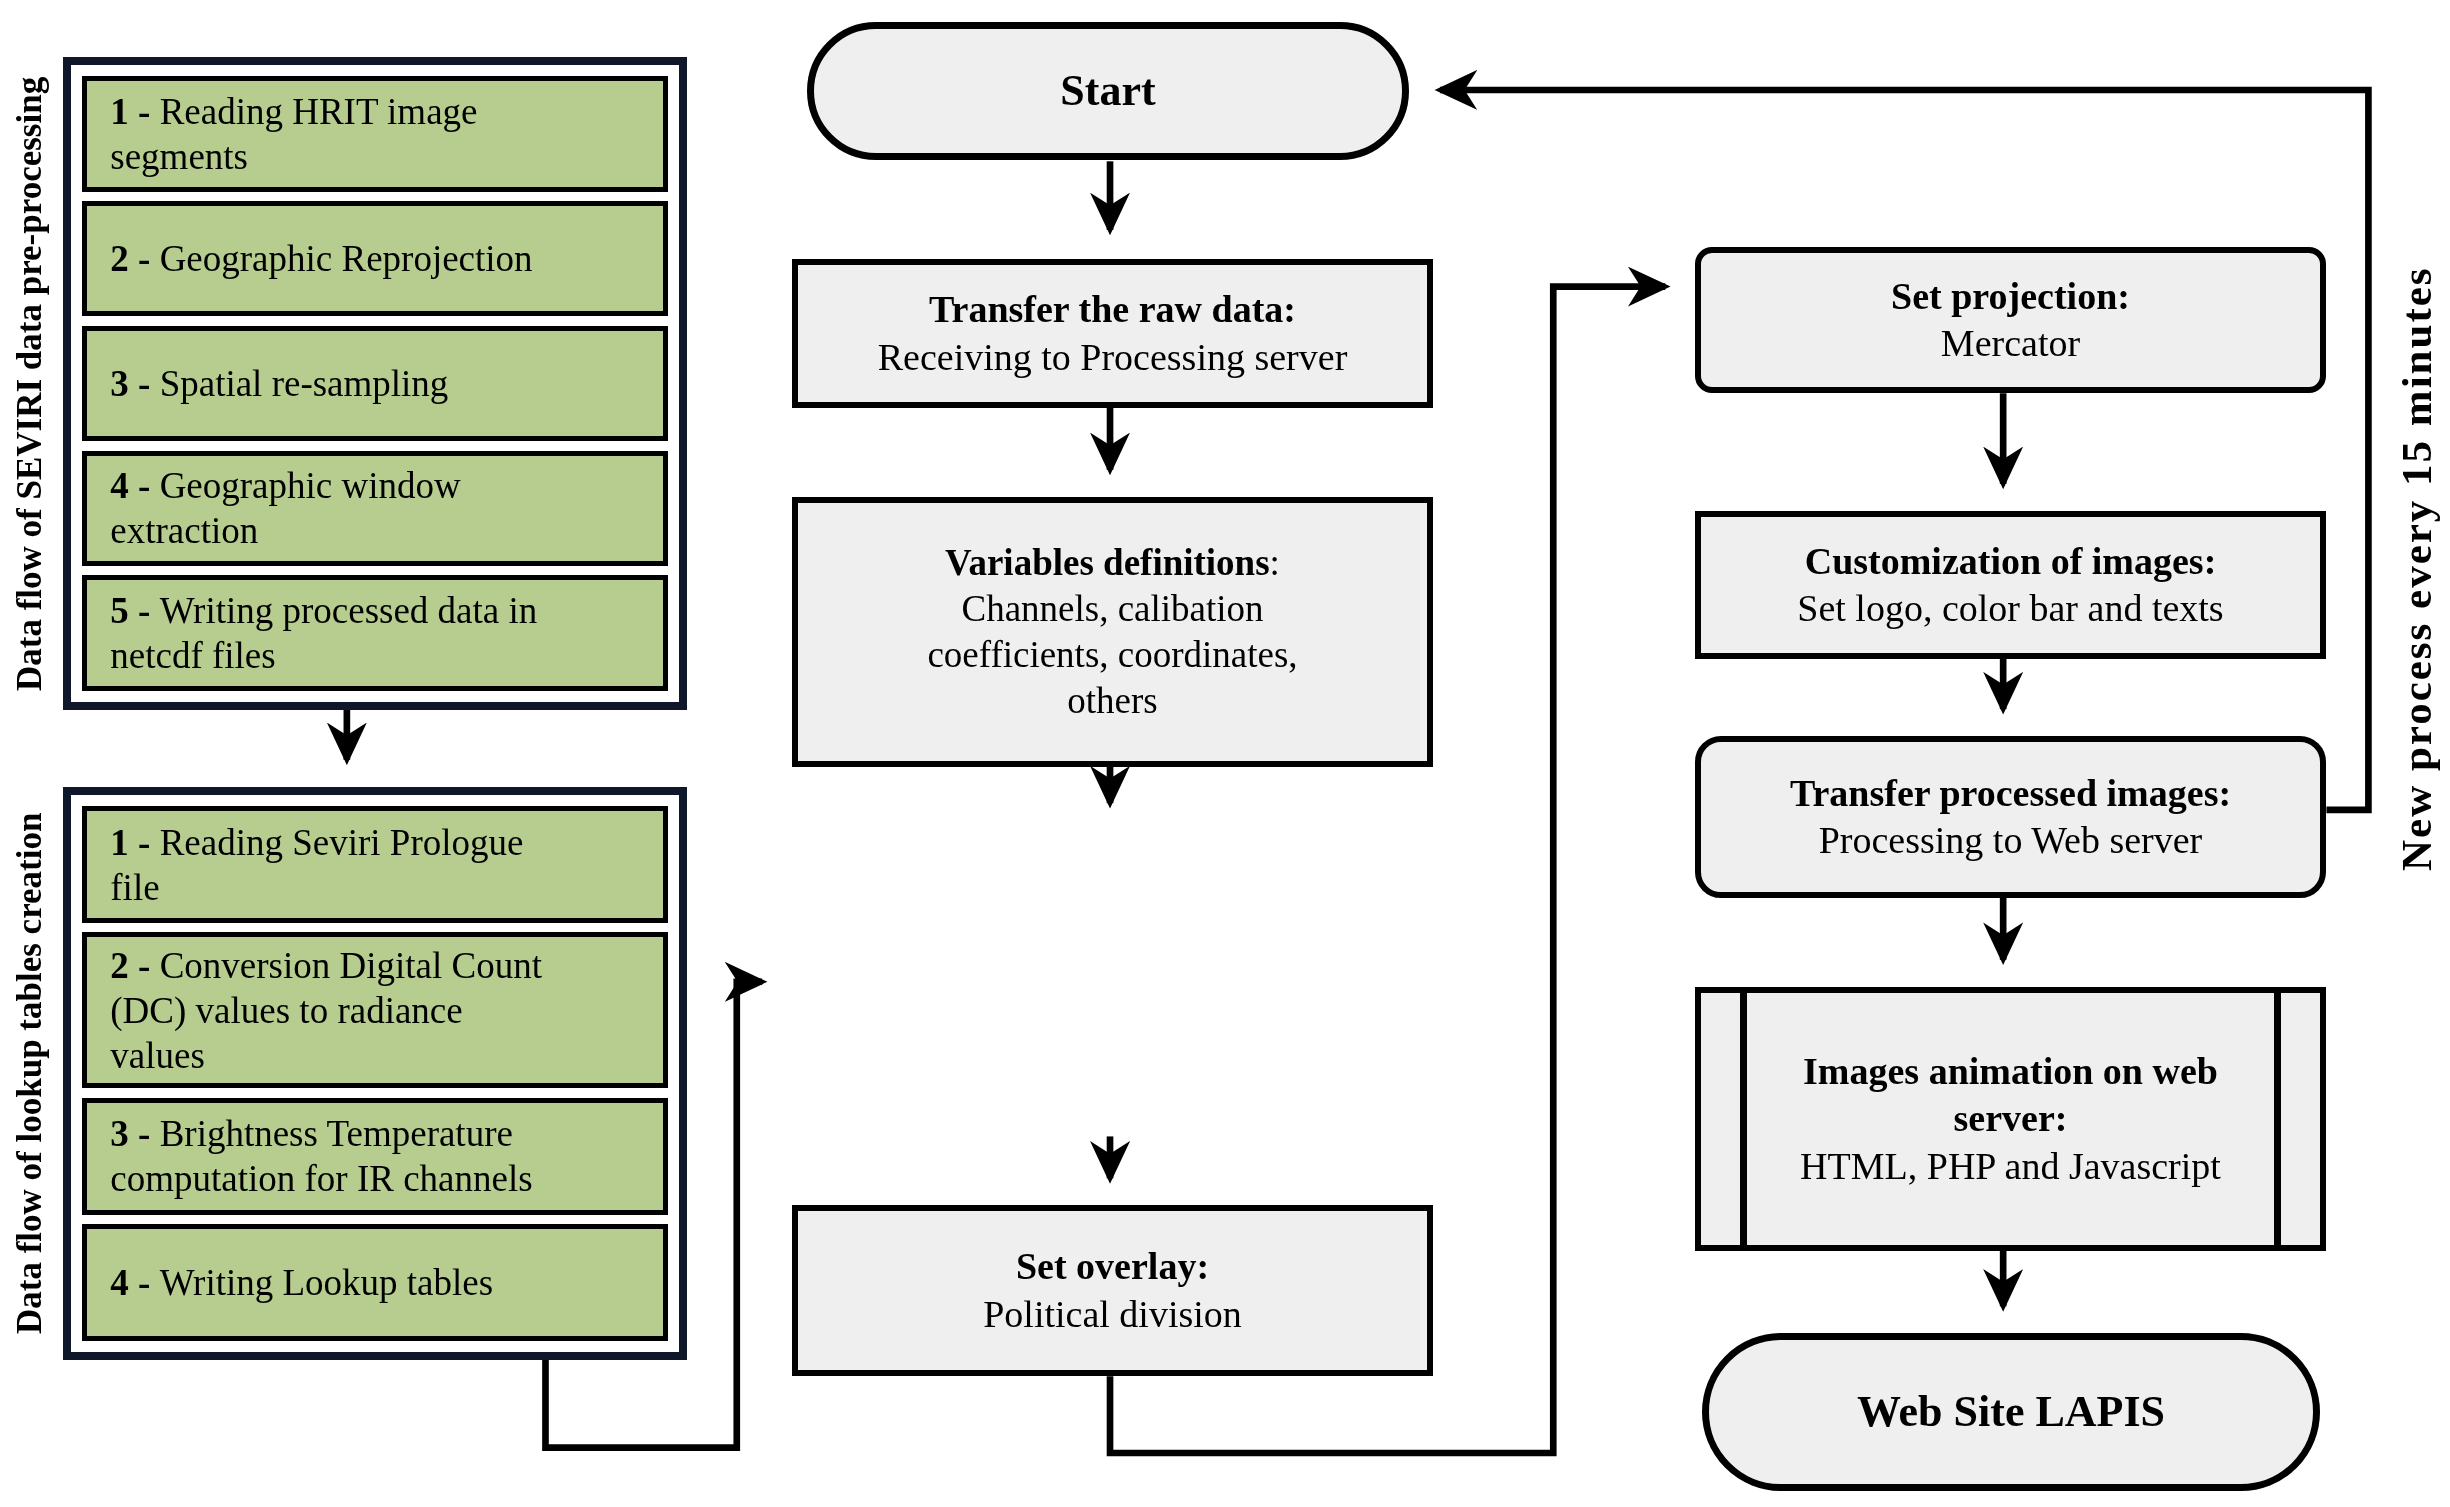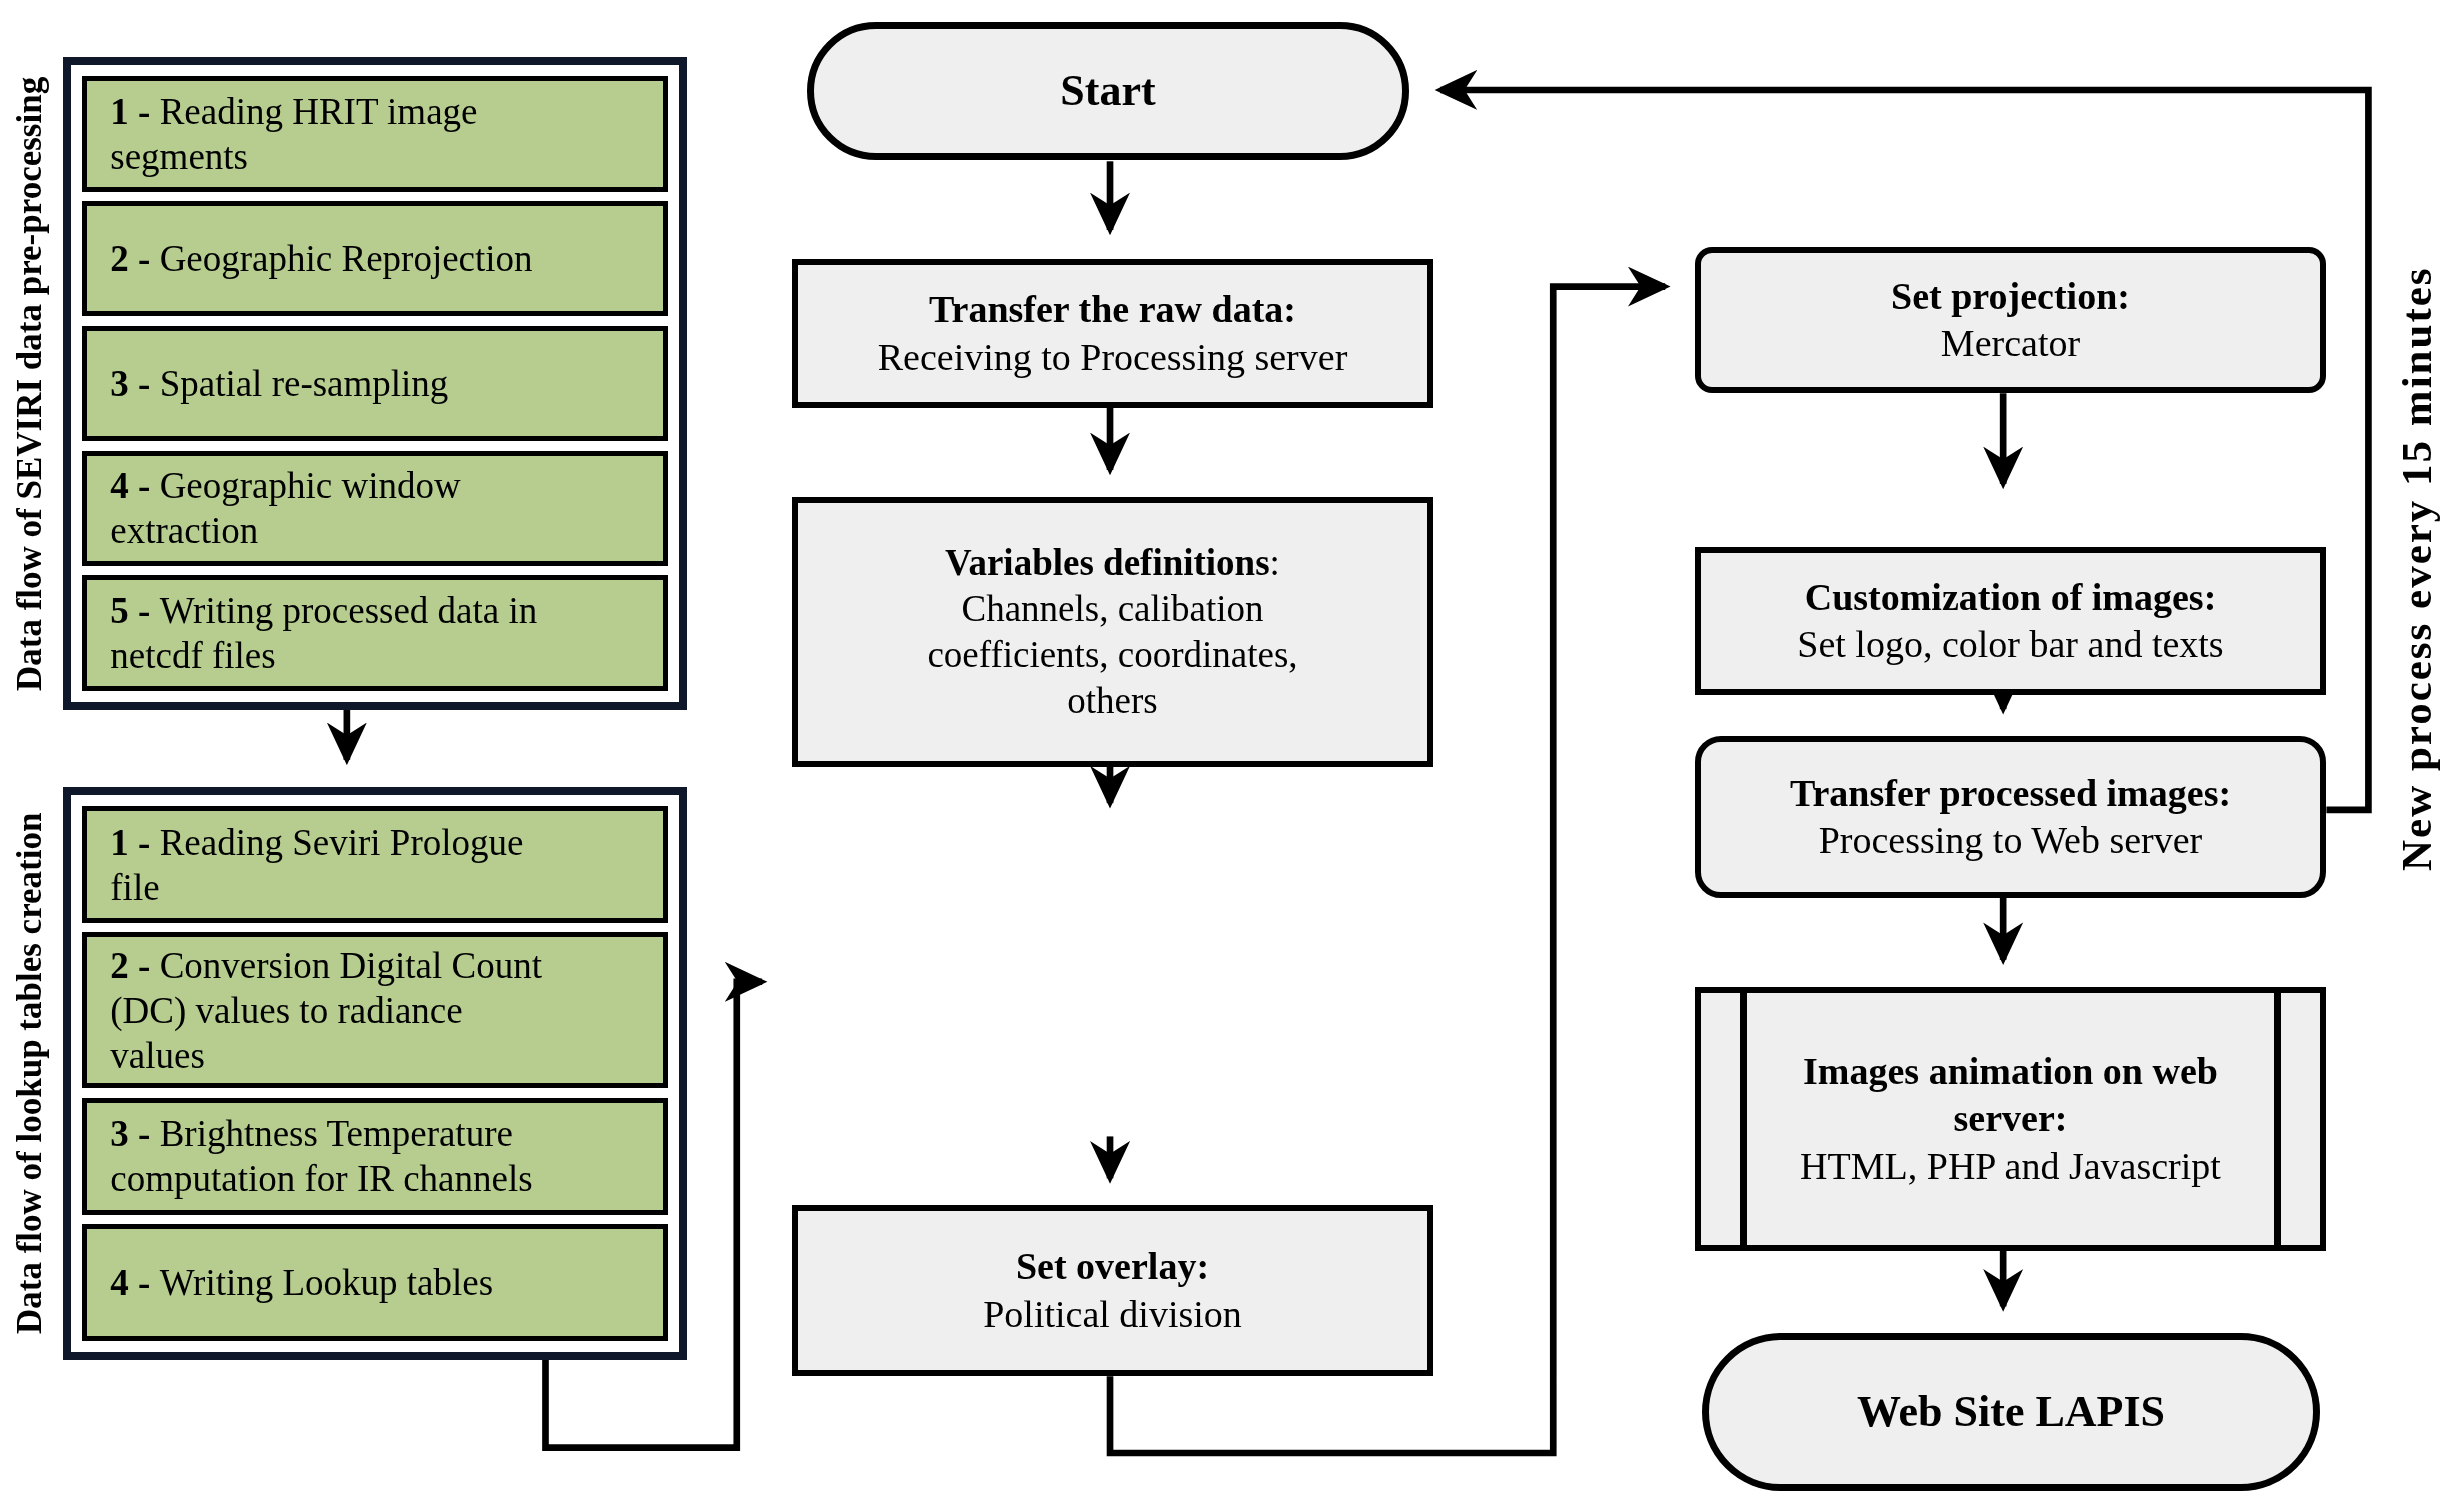--- a/index.html
+++ b/index.html
@@ -91,21 +91,21 @@
   #group-seviri   { left: 63px;   top: 57px;   width: 624px; height: 653px; }
   #group-lookup   { left: 63px;   top: 787px; width: 624px; height: 573px; }
 
   #box-start      { left: 807px; top: 22px;   width: 602px; height: 138px; }
   #box-transfer-raw      { left: 792px; top: 259px;  width: 641px; height: 149px; }
   #box-variables         { left: 792px; top: 497px;  width: 641px; height: 270px; padding: 0 100px; font-size: 37px; }
   #box-calculation       { left: 792px; top: 830px; width: 641px; height: 307px; padding: 0 113px; }
   #box-set-overlay       { left: 792px; top: 1205px; width: 641px; height: 171px; }
 
   #box-set-projection    { left: 1695px; top: 247px;  width: 631px; height: 146px; border-radius: 17px; }
-  #box-customization     { left: 1695px; top: 511px;  width: 631px; height: 148px; margin-top: 36px; }
+  #box-customization     { left: 1695px; top: 511px;  width: 631px; height: 148px; }
   #box-transfer-processed{ left: 1695px; top: 736px; width: 631px; height: 162px; border-radius: 26px; }
   #box-images-animation  { left: 1695px; top: 987px; width: 631px; height: 264px; padding: 0 88px; }
   #box-lapis             { left: 1702px; top: 1333px; width: 618px; height: 158px; }
 </style>
 </head>
 <body>
 
 <div id="canvas">
 
   <svg class="wires" viewBox="0 0 3675 2261" xmlns="http://www.w3.org/2000/svg">

